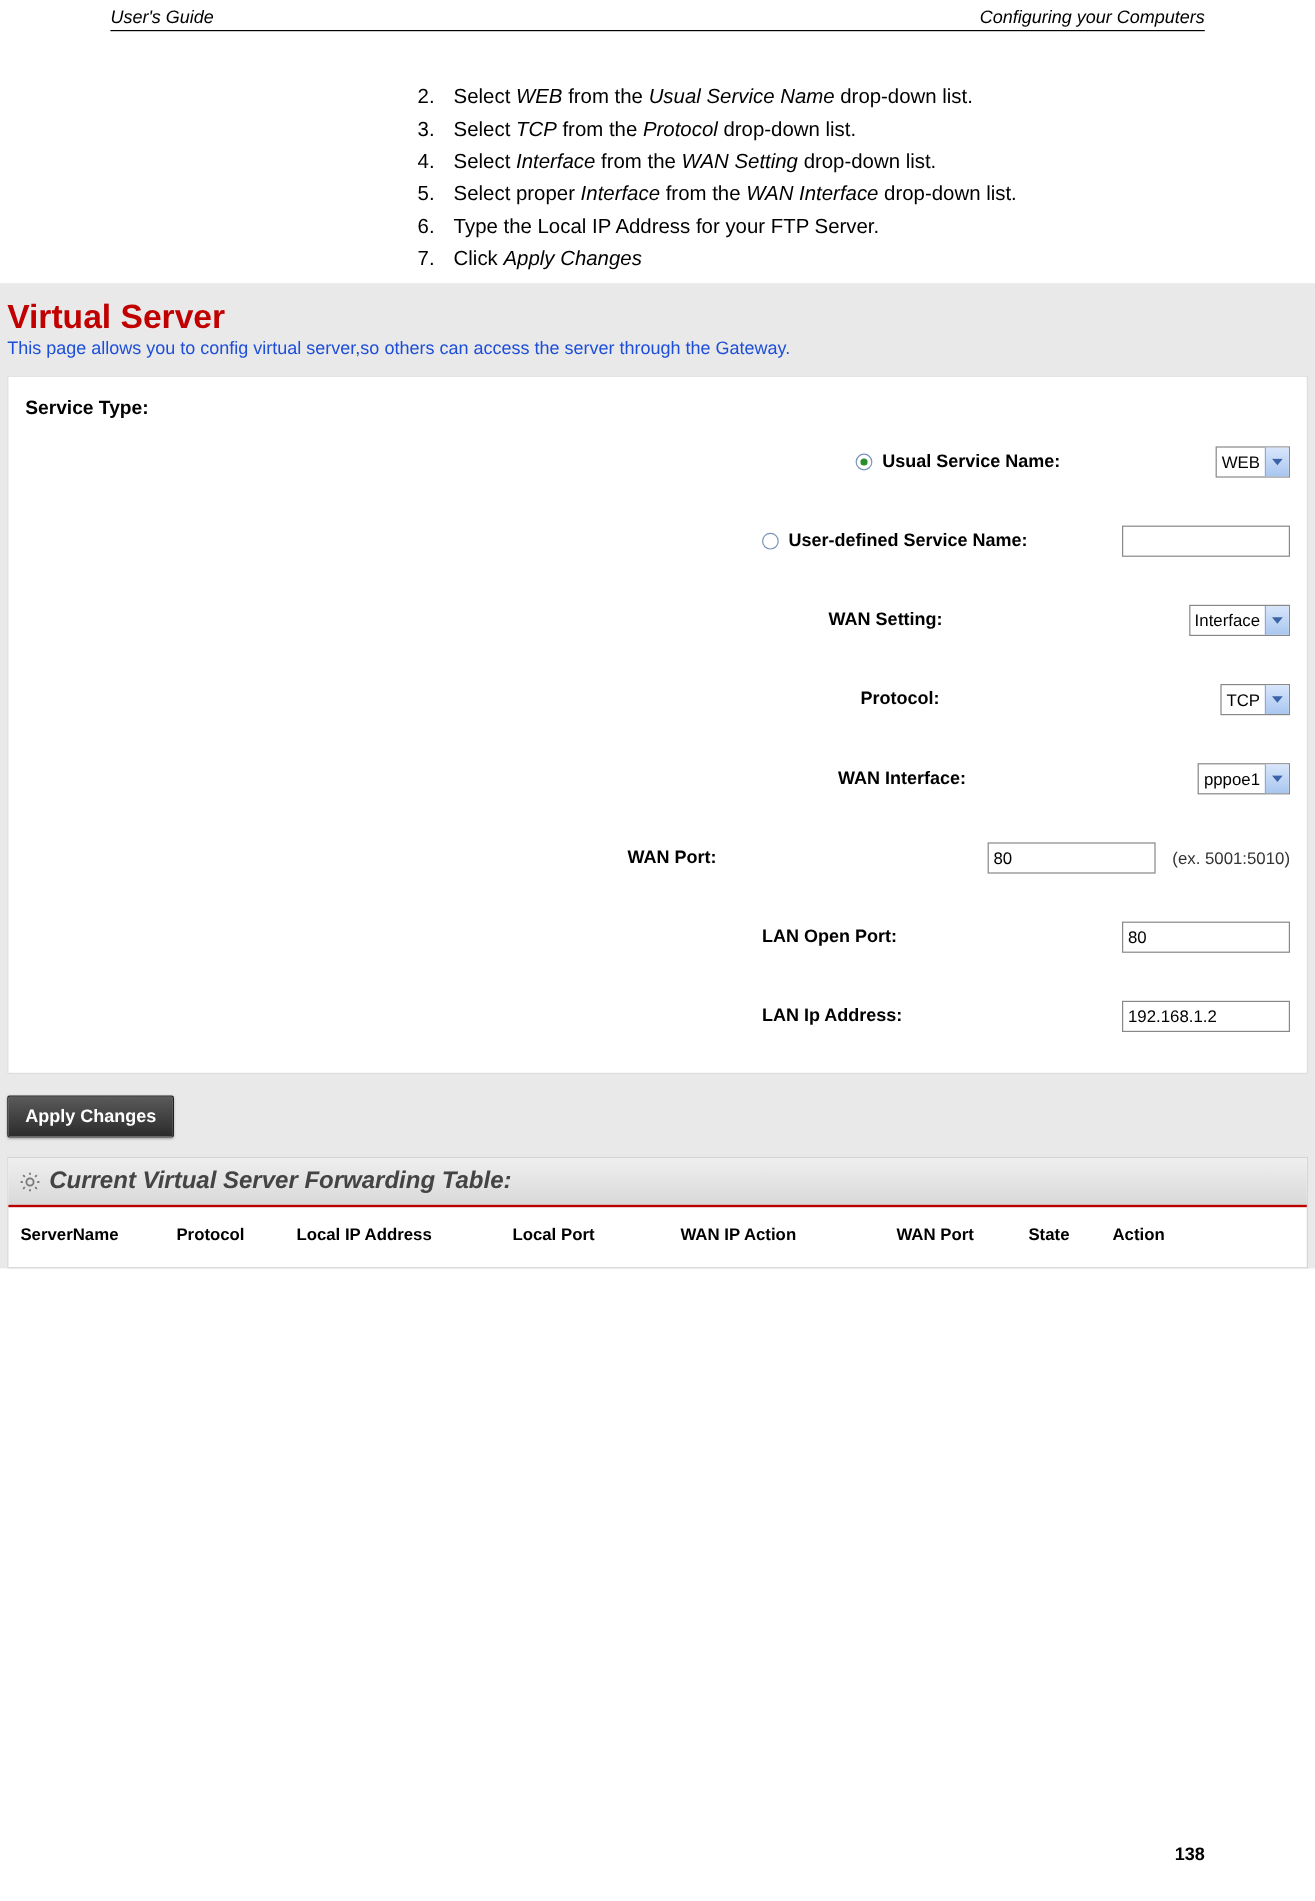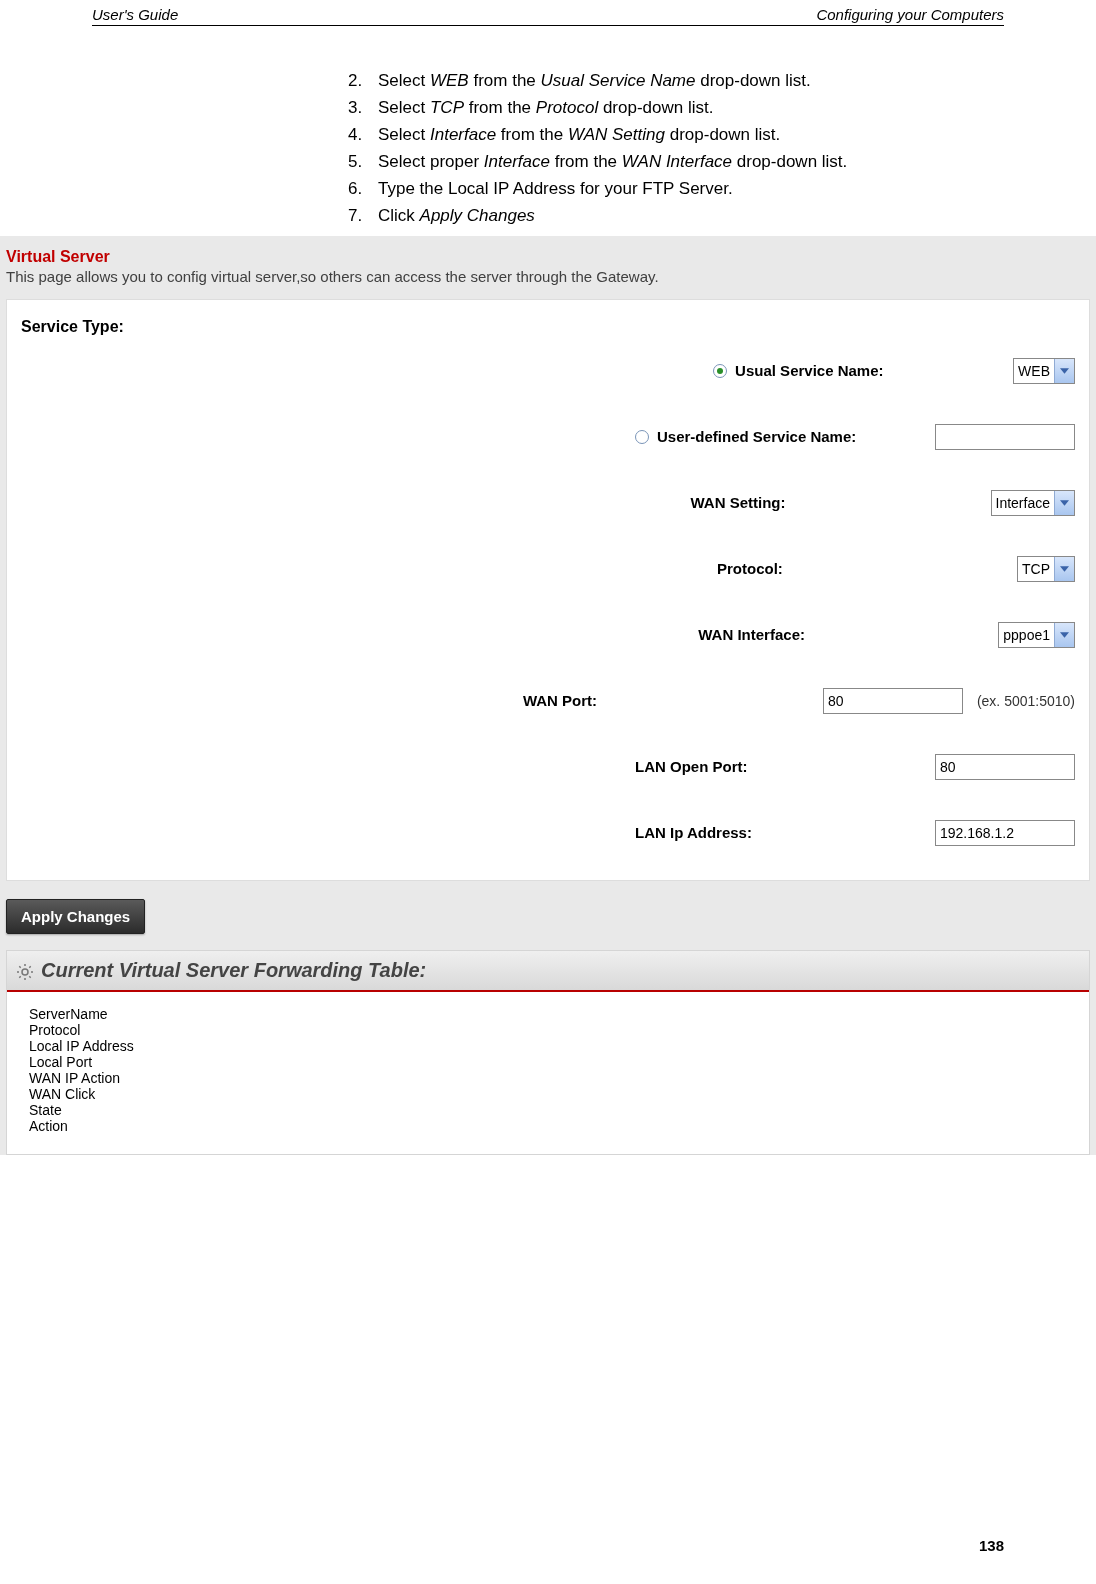--- a/index.html
+++ b/index.html
@@ -29,26 +29,26 @@
     .instr-text { flex: 1; }
     em { font-style: italic; }
 
     .vs-page {
       margin-top: 8px;
       background: #e9e9e9;
       padding: 8px 0 0 0;
     }
     .vs-title {
       color: #c10000;
-      font-size: 16px;
+      font-size: 28px;
       font-weight: bold;
       padding: 4px 8px 0 6px;
     }
     .vs-sub {
-      color: #404040;
+      color: #1d4ed8;
       font-size: 15px;
       padding: 2px 8px 14px 6px;
     }
     .form-box {
       background: #fff;
       margin: 0 6px;
       border: 1px solid #ddd;
       padding: 18px 14px 26px 14px;
     }
     .svc-type {
@@ -131,24 +131,23 @@
       font-size: 20px;
       color: #444;
       display: flex; align-items: center; font-style: italic;
     }
     .gear {
       width: 16px; height: 16px; margin-right: 8px;
       display: inline-block;
     }
     .cols {
       display: flex;
-      padding: 14px 10px 20px 22px;
-      font-weight: normal;
+      padding: 14px 10px 20px 10px;
+      font-weight: bold;
       font-size: 14px;
-      flex-direction: column;
     }
     .cols > div { padding-right: 18px; }
     .c1{width:130px}.c2{width:100px}.c3{width:180px}.c4{width:140px}.c5{width:180px}.c6{width:110px}.c7{width:70px}.c8{width:70px}
 
     .pagenum {
       position: absolute;
       bottom: 30px; right: 92px;
       font-size: 15px;
       font-weight: bold;
     }
@@ -296,20 +295,20 @@
           </svg>
       </span>
       <span>Current Virtual Server Forwarding Table:</span>
     </div>
     <div class="cols">
       <div class="c1">ServerName</div>
       <div class="c2">Protocol</div>
       <div class="c3">Local IP Address</div>
       <div class="c4">Local Port</div>
       <div class="c5">WAN IP Action</div>
-      <div class="c6">WAN Click</div>
+      <div class="c6">WAN Port</div>
       <div class="c7">State</div>
       <div class="c8">Action</div>
     </div>
   </div>
 </div>
 
 <div class="pagenum">138</div>
 
 </body></html>

